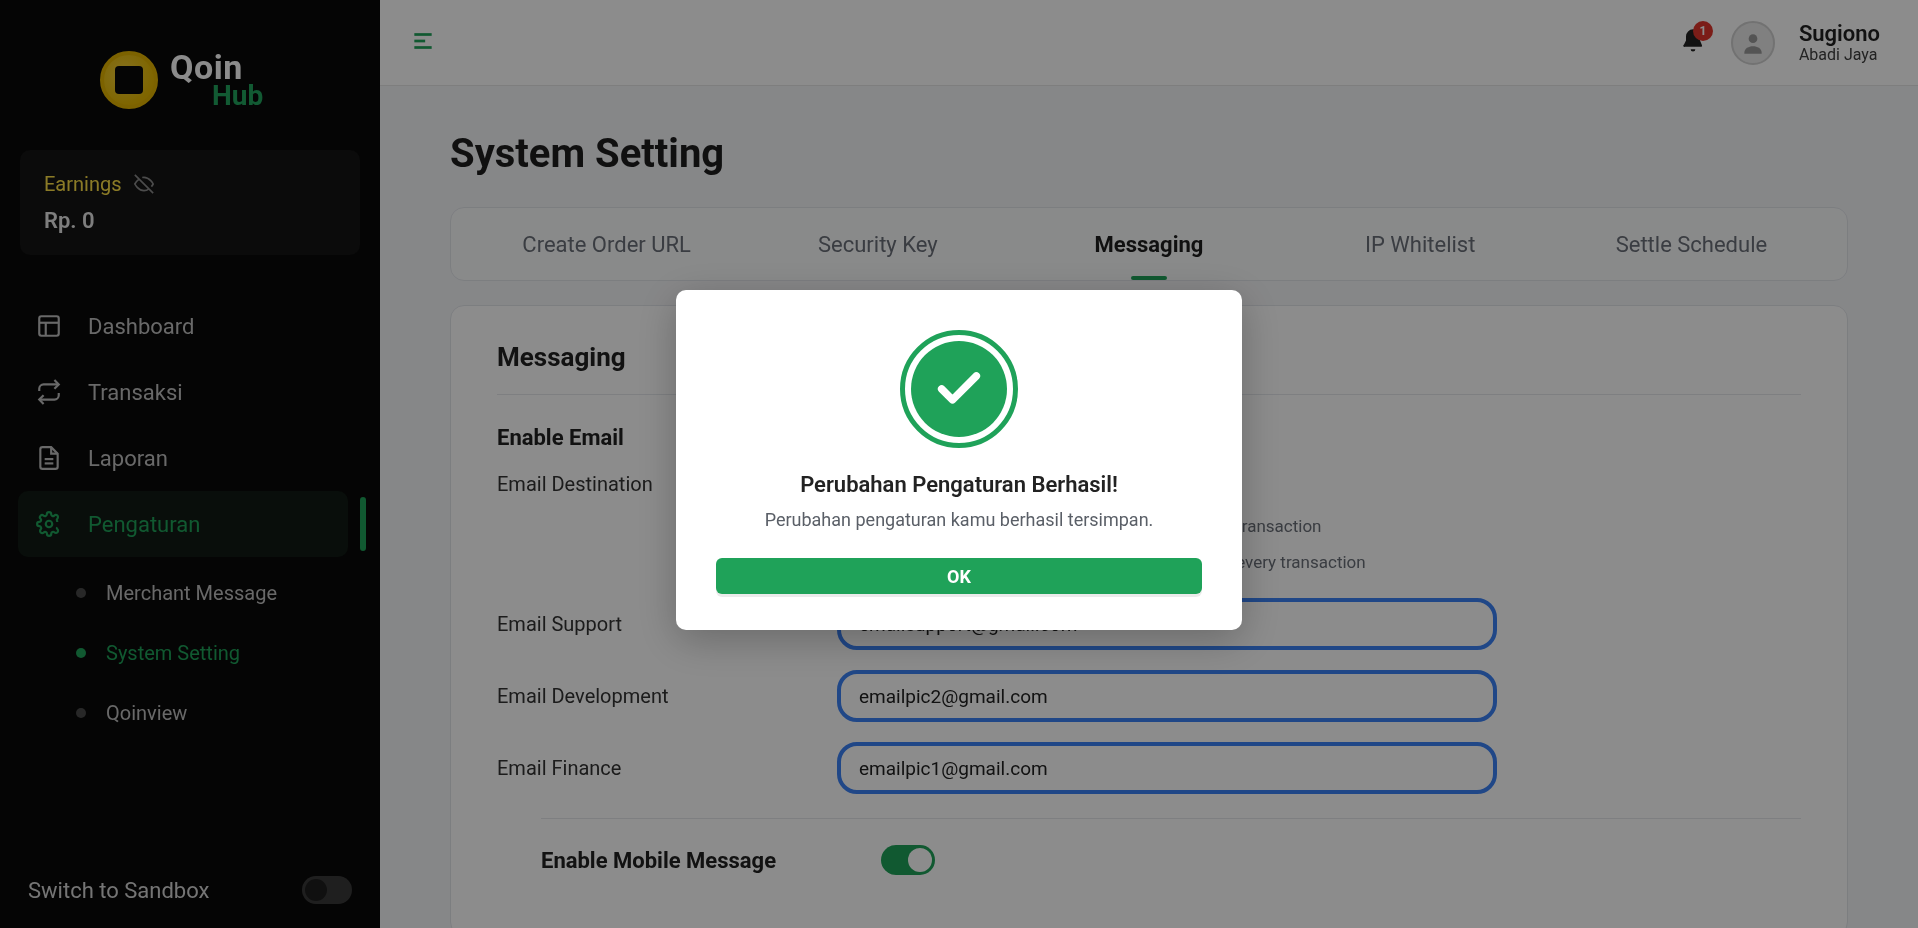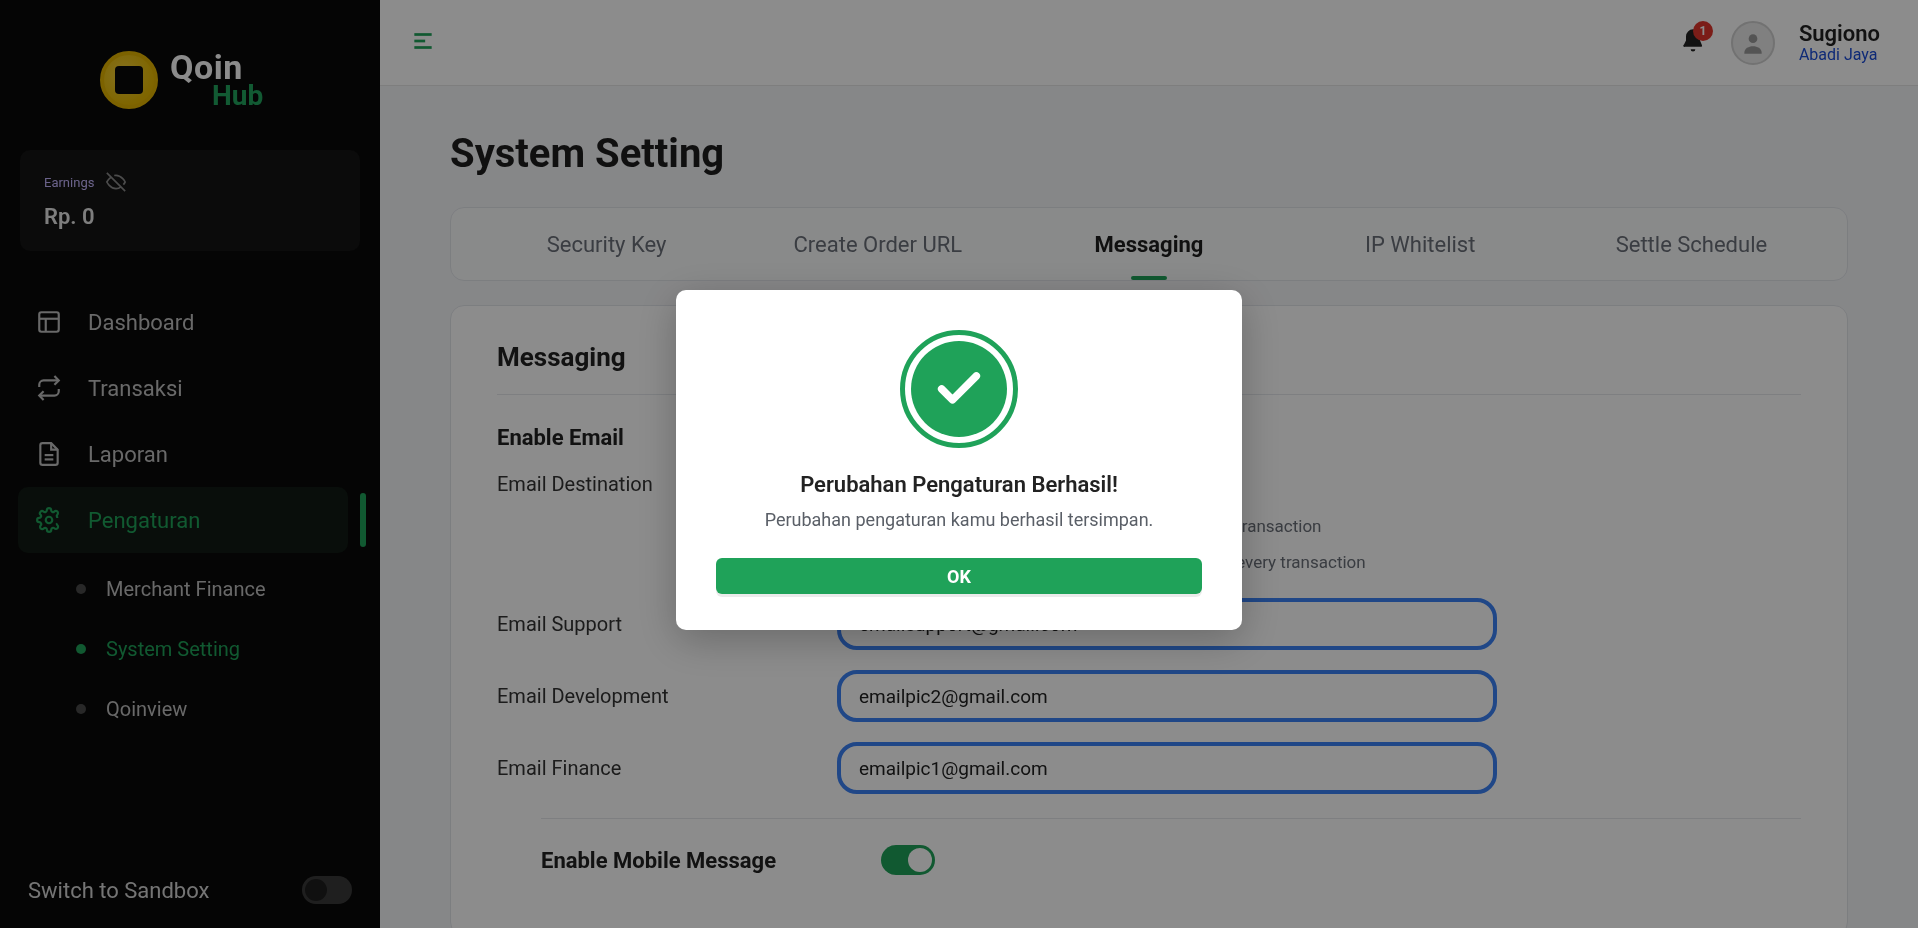--- a/index.html
+++ b/index.html
@@ -74,22 +74,22 @@
 .earnings-box {
   margin: 10px 20px 30px 20px;
   background: #141414;
   border-radius: 10px;
   padding: 22px 24px;
 }
 .earnings-label {
   display: flex;
   align-items: center;
   gap: 12px;
-  font-size: 13px;
-  color: #c4b5fd;
+  font-size: 20px;
+  color: #fde047;
 }
 .earnings-value {
   font-size: 22px;
   font-weight: 600;
   color: #e5e5e5;
   margin-top: 12px;
 }
 .eye-icon {
   width: 20px;
   height: 20px;
@@ -238,21 +238,21 @@
   flex-direction: column;
   line-height: 1.15;
 }
 .user-name {
   font-size: 22px;
   font-weight: 600;
   color: #222;
 }
 .user-org {
   font-size: 16px;
-  color: #1d4ed8;
+  color: #404040;
 }
 
 .content {
   flex: 1;
   overflow-y: auto;
   padding: 44px 70px;
 }
 .page-title {
   font-size: 40px;
   font-weight: 700;
@@ -500,21 +500,21 @@
         <svg class="nav-icon" viewBox="0 0 24 24" fill="none" stroke="currentColor" stroke-width="2">
             <circle cx="12" cy="12" r="3"></circle>
             <path d="M19.4 15a1.65 1.65 0 0 0 .33 1.82l.06.06a2 2 0 1 1-2.83 2.83l-.06-.06a1.65 1.65 0 0 0-1.82-.33 1.65 1.65 0 0 0-1 1.51V21a2 2 0 1 1-4 0v-.09a1.65 1.65 0 0 0-1-1.51 1.65 1.65 0 0 0-1.82.33l-.06.06a2 2 0 1 1-2.83-2.83l.06-.06A1.65 1.65 0 0 0 4.6 15a1.65 1.65 0 0 0-1.51-1H3a2 2 0 1 1 0-4h.09A1.65 1.65 0 0 0 4.6 9a1.65 1.65 0 0 0-.33-1.82l-.06-.06a2 2 0 1 1 2.83-2.83l.06.06A1.65 1.65 0 0 0 9 4.6 1.65 1.65 0 0 0 10 3.09V3a2 2 0 1 1 4 0v.09A1.65 1.65 0 0 0 15 4.6a1.65 1.65 0 0 0 1.82-.33l.06-.06a2 2 0 1 1 2.83 2.83l-.06.06A1.65 1.65 0 0 0 19.4 9c.14.35.22.72.22 1.11"></path>
           </svg>
         <span>Pengaturan</span>
       </div>
 
       <div class="sub-nav">
         <div class="sub-item">
           <span class="sub-dot"></span>
-          <span>Merchant Finance</span>
+          <span>Merchant Message</span>
         </div>
         <div class="sub-item active">
           <span class="sub-dot"></span>
           <span>System Setting</span>
         </div>
         <div class="sub-item">
           <span class="sub-dot"></span>
           <span>Qoinview</span>
         </div>
       </div>
@@ -554,22 +554,22 @@
           <span class="user-name">Sugiono</span>
           <span class="user-org">Abadi Jaya</span>
         </div>
       </div>
     </header>
 
     <main class="content">
       <h1 class="page-title">System Setting</h1>
 
       <div class="tabs-card">
+        <div class="tab">Create Order URL</div>
         <div class="tab">Security Key</div>
-        <div class="tab">Create Order URL</div>
         <div class="tab active">Messaging</div>
         <div class="tab">IP Whitelist</div>
         <div class="tab">Settle Schedule</div>
       </div>
 
       <section class="panel">
         <h2 class="section-title">Messaging</h2>
 
         <h3 class="subsection-title">Enable Email</h3>
 

